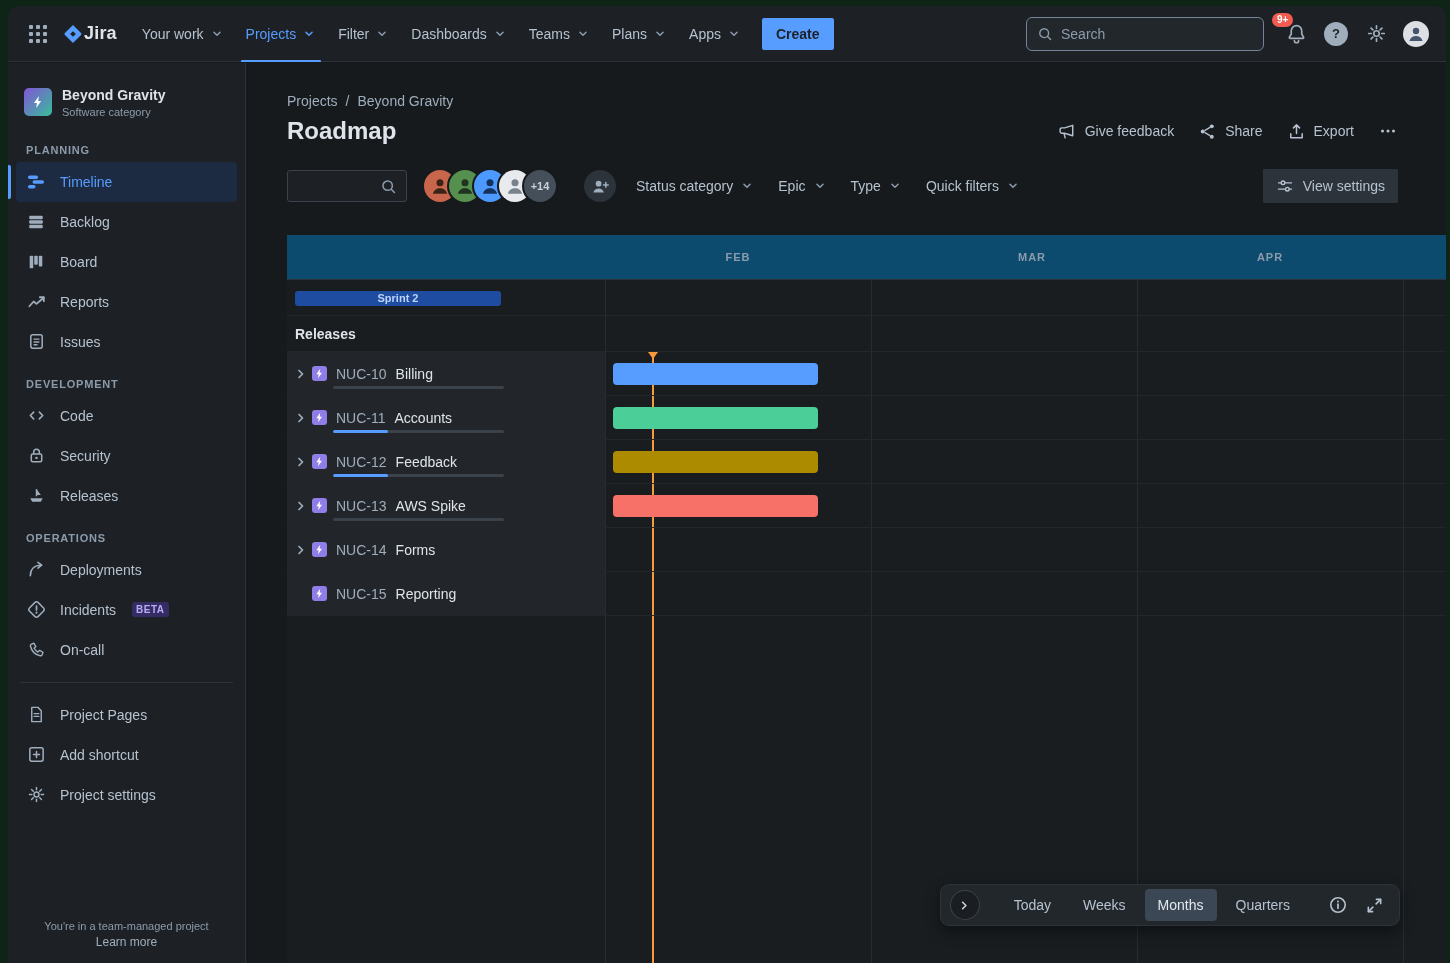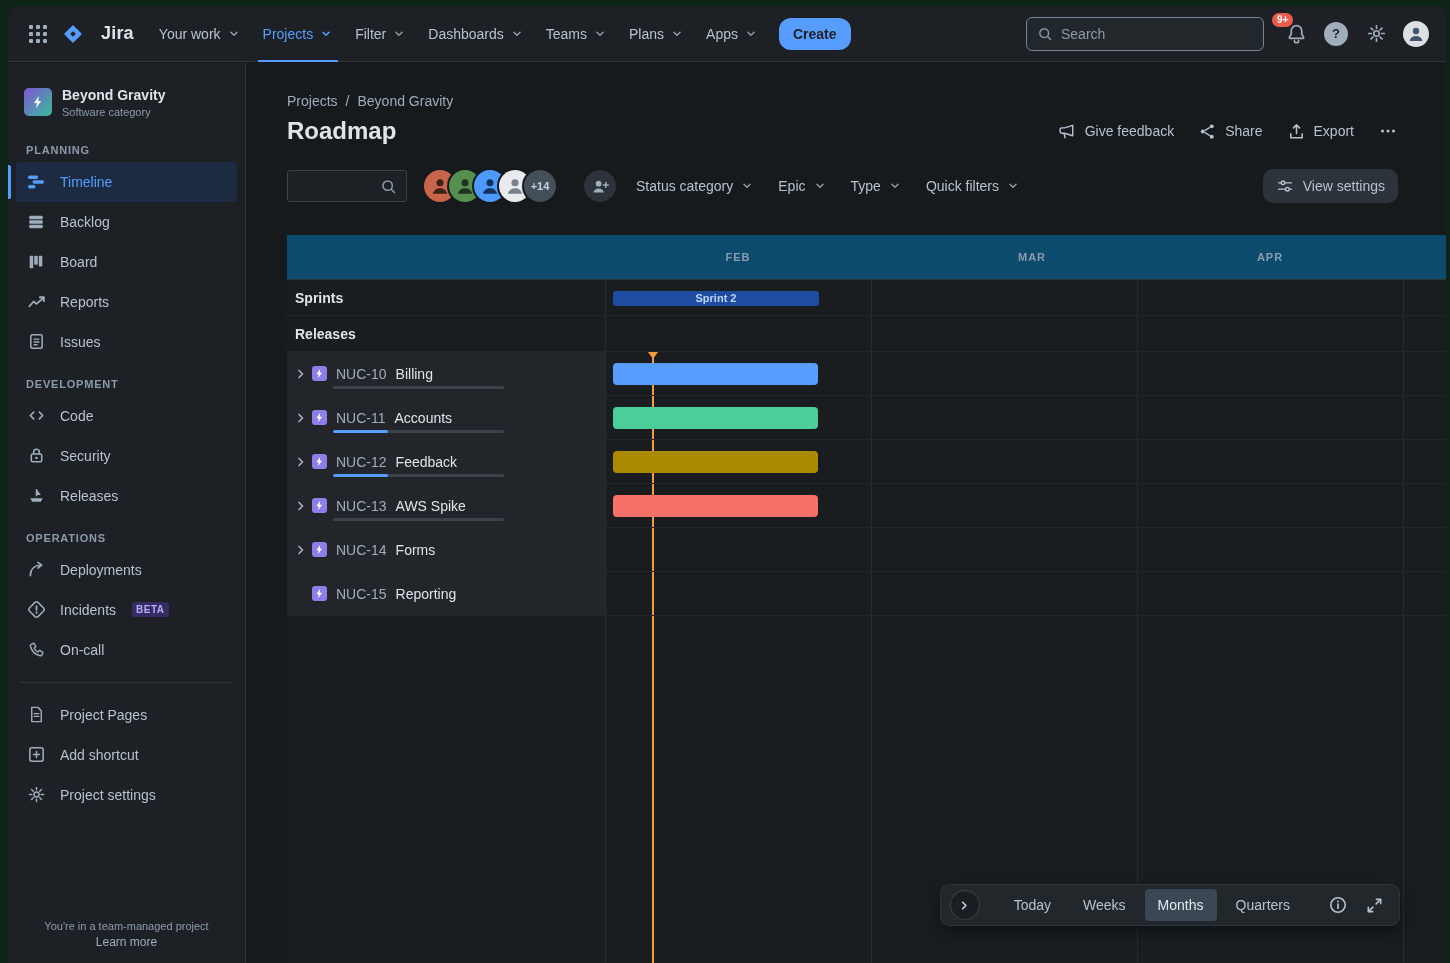--- a/index.html
+++ b/index.html
@@ -8,28 +8,28 @@
   body{background:#0D2416;font-family:"Liberation Sans",sans-serif;color:#B6C2CF;font-size:14px}
   [data-interactable="true"]{cursor:pointer}
   .window{position:absolute;left:8px;top:6px;width:1438px;height:957px;background:#161A1D;border-radius:10px 10px 0 0;overflow:hidden}
   svg.i{display:block}
 
   
   .topnav{position:absolute;left:0;top:0;right:0;height:56px;background:#1D2125;border-bottom:1px solid #2C333A;display:flex;align-items:center;padding:0 14px;z-index:30}
   .appswitcher{width:32px;height:32px;border-radius:4px;display:grid;place-items:center}
   .grid-icon{display:grid;grid-template-columns:repeat(3,4px);grid-gap:3px}
   .grid-icon i{width:4px;height:4px;border-radius:1px;background:#9FADBC}
-  .logo{display:flex;align-items:center;gap:17px;margin:0 14px 0 8px}
+  .logo{display:flex;align-items:center;gap:0;margin:0 14px 0 8px}
   .logo-text{font-size:18px;font-weight:bold;color:#DEE4EA;letter-spacing:.2px}
   .nav-item{position:relative;height:56px;display:flex;align-items:center;gap:6px;padding:0 11px;font-size:14px;color:#B6C2CF}
   .nav-item .chev{color:#8C9BAB}
   .nav-item.active{color:var(--accent)}
   .nav-item.active .chev{color:var(--accent)}
   .nav-item.active::after{content:"";position:absolute;left:6px;right:6px;bottom:0;height:2px;background:var(--accent);border-radius:1px 1px 0 0}
-  .create-btn{background:var(--accent);color:#1D2125;font-weight:bold;font-size:14px;border:none;border-radius:12px;padding:8px 14px;margin-left:10px;font-family:"Liberation Sans",sans-serif}
+  .create-btn{background:var(--accent);color:#1D2125;font-weight:bold;font-size:14px;border:none;border-radius:2px;padding:8px 14px;margin-left:10px;font-family:"Liberation Sans",sans-serif}
   .topnav-right{margin-left:auto;display:flex;align-items:center;gap:8px}
   .gsearch{display:flex;align-items:center;gap:8px;width:238px;height:34px;border:1px solid #738496;border-radius:6px;padding:0 10px;background:#22272B;color:#8C9BAB;margin-right:8px}
   .gsearch input{background:transparent;border:none;outline:none;color:#DEE4EA;font-size:14px;width:100%;font-family:"Liberation Sans",sans-serif}
   .gsearch input::placeholder{color:#8C9BAB}
   .icon-btn{position:relative;width:32px;height:32px;display:grid;place-items:center;color:#9FADBC;border-radius:50%}
   .nbadge{position:absolute;top:-5px;left:-8px;background:#F15B50;color:#fff;font-size:10px;font-weight:bold;padding:2px 5px;border-radius:9px;line-height:1}
   .help-circle{width:24px;height:24px;border-radius:50%;background:#9FADBC;color:#1D2125;display:grid;place-items:center;font-weight:bold;font-size:13px}
   .user-circle{width:26px;height:26px;border-radius:50%;background:#DCDFE4;color:#44546F;display:grid;place-items:center;overflow:hidden}
 
   
@@ -58,21 +58,21 @@
   .action{display:flex;align-items:center;gap:8px}
   .filter-row{display:flex;align-items:center;gap:16px;padding:24px 48px 0 40px}
   .mini-search{display:flex;align-items:center;width:120px;height:32px;border:1px solid #3B424A;border-radius:3px;background:#1D2125;padding:0 9px;color:#8C9BAB;flex:none}
   .mini-search input{flex:1;min-width:0;background:transparent;border:none;outline:none;color:#DEE4EA;font-size:13px;font-family:"Liberation Sans",sans-serif}
   .avatar-stack{display:flex;align-items:center;padding-left:8px}
   .avatar{width:32px;height:32px;border-radius:50%;margin-left:-7px;box-shadow:0 0 0 2px #161A1D;display:grid;place-items:center;overflow:hidden;background:#454F59;flex:none}
   .avatar.overflow{font-size:11px;font-weight:bold;color:#C7D1DB;background:#454F59}
   .addp-btn{width:32px;height:32px;border-radius:50%;background:#2C333A;display:grid;place-items:center;color:#9FADBC;margin-left:12px;flex:none}
   .dropdown{display:flex;align-items:center;gap:7px;color:#B6C2CF;padding:6px 4px;white-space:nowrap}
   .dropdown .chev{color:#8C9BAB}
-  .view-settings{margin-left:auto;display:flex;align-items:center;gap:9px;background:#2C333A;border-radius:10px;padding:8px 13px;color:#B6C2CF;white-space:nowrap}
+  .view-settings{margin-left:auto;display:flex;align-items:center;gap:9px;background:#2C333A;border-radius:1px;padding:8px 13px;color:#B6C2CF;white-space:nowrap}
 
   
   .timeline{position:absolute;left:40px;right:0;top:172px;bottom:0;background:#191D20;overflow:hidden}
   .vline{position:absolute;top:0;bottom:0;width:1px;background:#262C31;z-index:0}
   .today-line{position:absolute;left:365px;top:117px;bottom:0;width:2px;background:var(--today);z-index:1}
   .today-line .tri{position:absolute;top:0;left:-4px;width:0;height:0;border-left:5px solid transparent;border-right:5px solid transparent;border-top:7px solid var(--today)}
   .tl-header{position:relative;height:45px;background:#0c4a6e;border-bottom:1px solid #2C333A;z-index:2}
   .tl-month{position:absolute;top:0;height:45px;line-height:45px;width:266px;text-align:center;font-size:11px;font-weight:bold;letter-spacing:1px;color:#8C9BAB}
   .tl-row{position:relative;display:flex;height:36px;border-bottom:1px solid #22272B;z-index:2}
   .tl-row .left{width:318px;flex:none;display:flex;align-items:center;padding-left:8px;position:relative}
@@ -593,23 +593,20 @@
           <div class="tri" data-interactable="false"></div>
         </div>
 
       <div class="tl-header" data-interactable="false">
         <div class="tl-month" style="left:318px" data-interactable="false">FEB</div>
         <div class="tl-month" style="left:612px" data-interactable="false">MAR</div>
         <div class="tl-month" style="left:850px" data-interactable="false">APR</div>
       </div>
 
       <div class="tl-row" data-interactable="false">
-        <div class="left">
-            <span class="group-label" data-interactable="false">Sprints</span>
-          </div>
         <div class="chart">
           <div class="sprint-bar" data-interactable="true">
               <span data-interactable="false">Sprint 2</span>
             </div>
         </div>
       </div>
       <div class="tl-row" data-interactable="false">
         <div class="left">
             <span class="group-label" data-interactable="false">Releases</span>
           </div>

